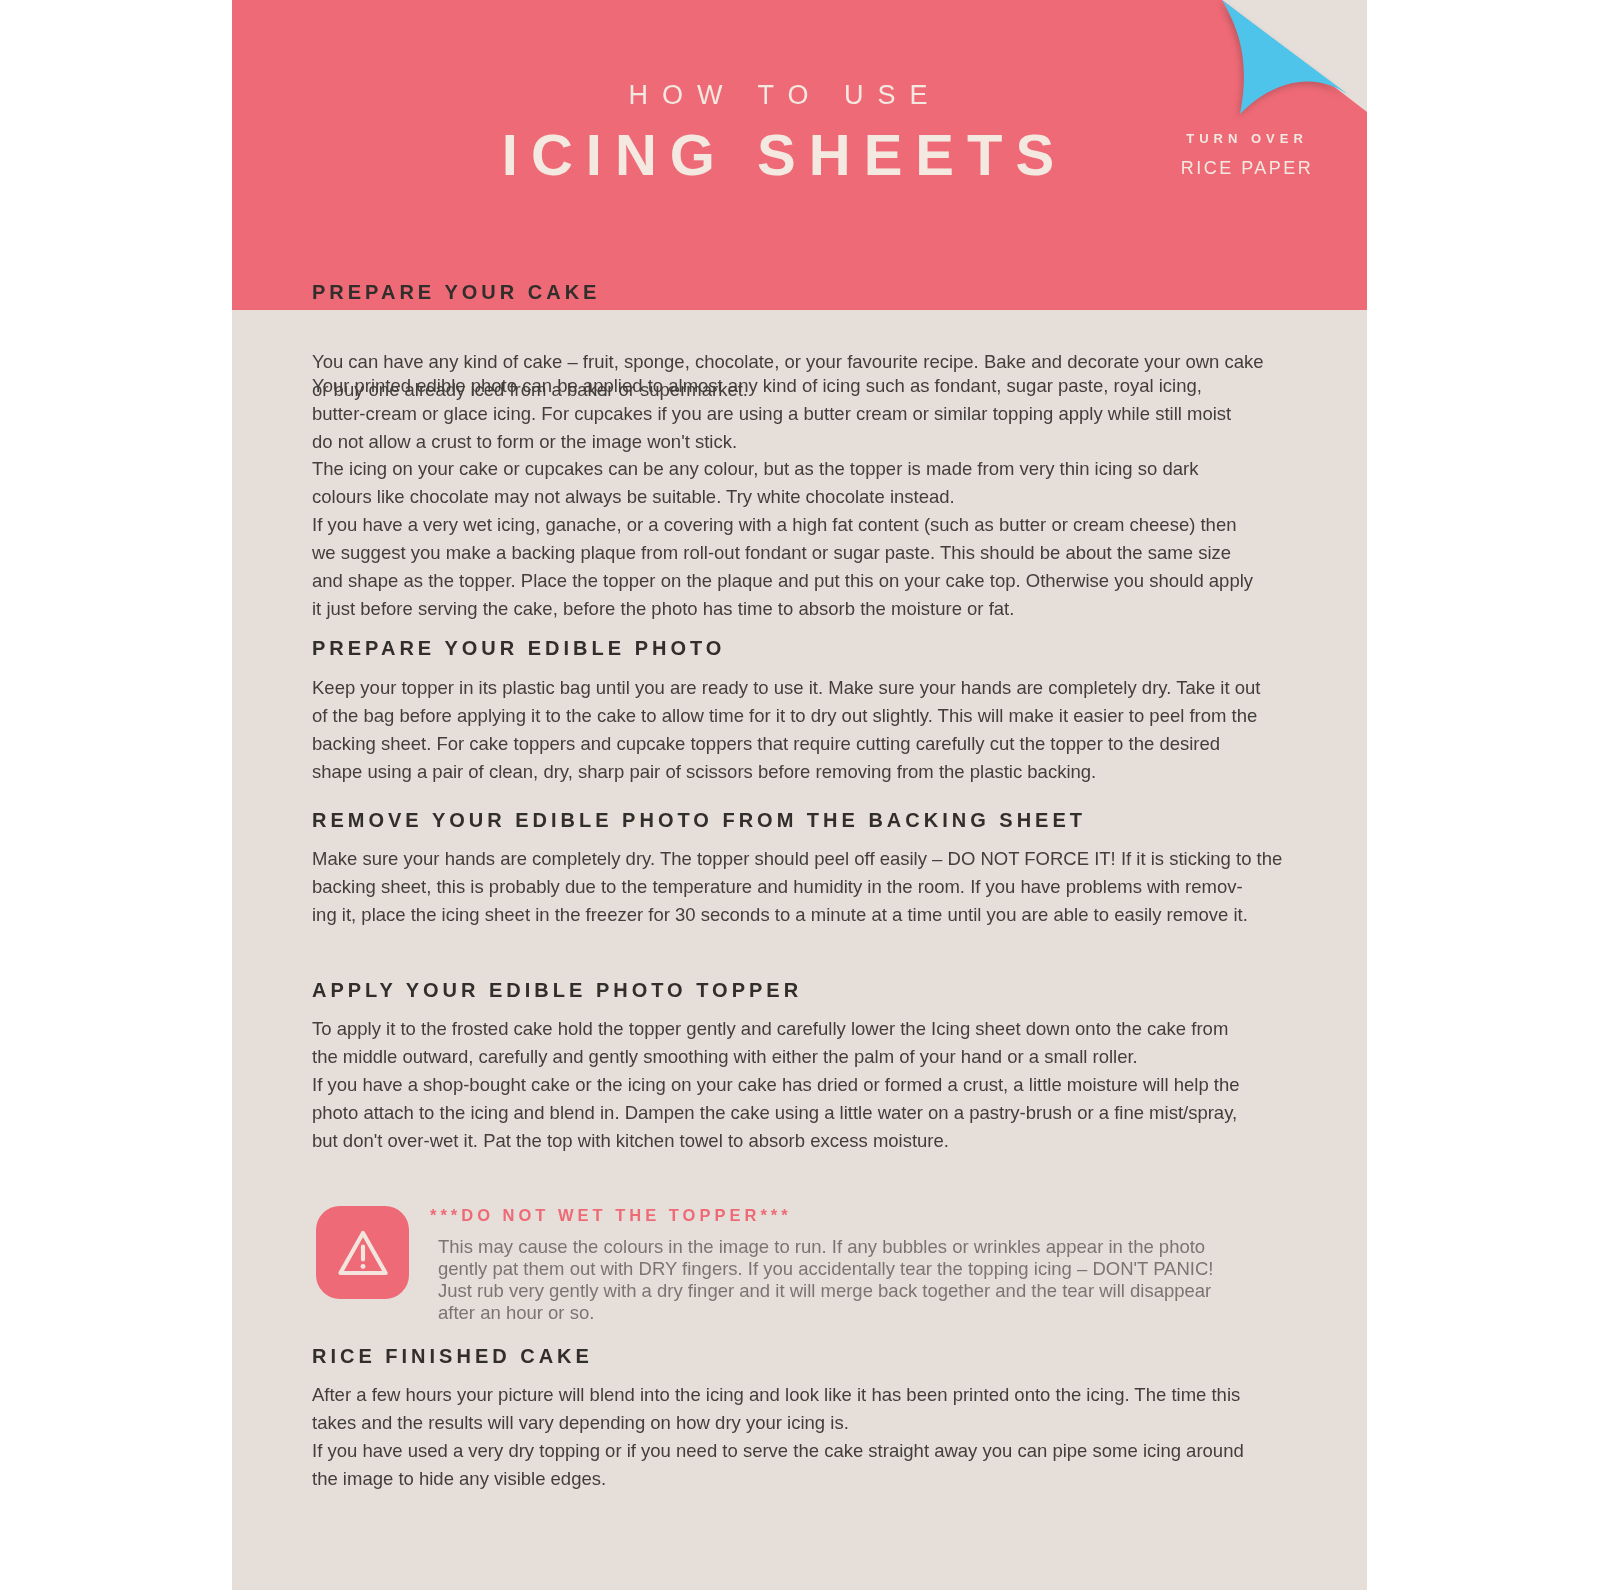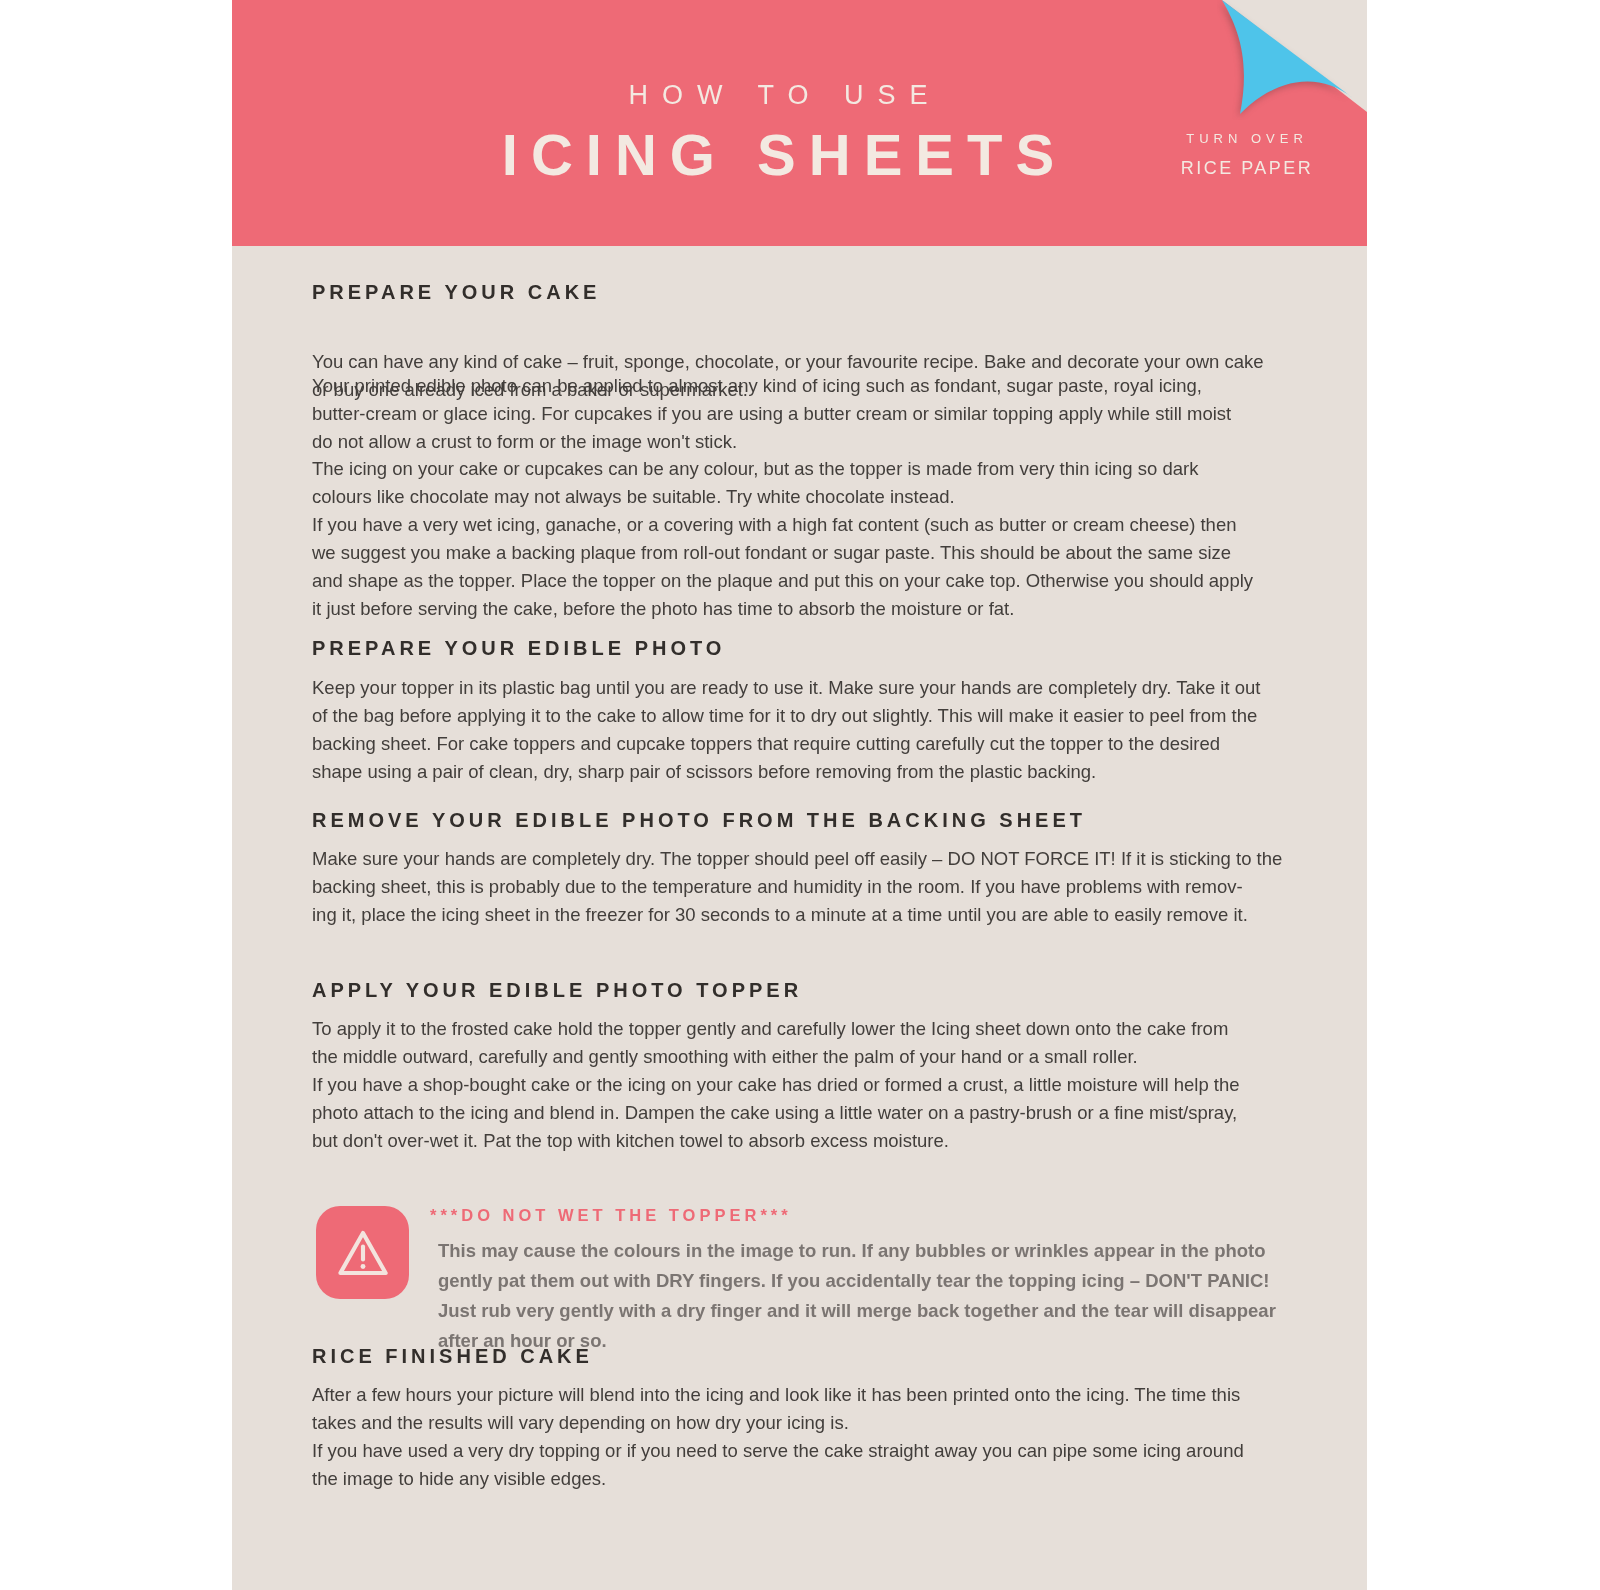--- a/index.html
+++ b/index.html
@@ -14,37 +14,37 @@
   }
   *{margin:0;padding:0;box-sizing:border-box;}
   html,body{width:1600px;height:1590px;}
   body{background:var(--bg);font-family:"Liberation Sans",sans-serif;position:relative;overflow:hidden;}
 
   .canvas{position:absolute;left:0;top:0;width:1600px;height:1590px;}
 
   .paper{position:absolute;left:232px;top:0;width:1135px;height:1590px;background:var(--paper);overflow:hidden;}
 
   
-  .header{position:absolute;left:0;top:0;width:1135px;height:246px;background:var(--pink);padding-left:24px;}
+  .header{position:absolute;left:0;top:0;width:1135px;height:310px;background:var(--pink);padding-left:24px;}
   .header-titles{position:absolute;left:0;top:0;width:1092px;text-align:center;color:var(--cream);}
   .eyebrow{margin-top:80px;font-size:27px;font-weight:500;letter-spacing:14px;text-indent:14px;}
   .main-title{margin-top:10px;font-size:58px;font-weight:700;letter-spacing:13px;text-indent:13px;}
   .corner-note{position:absolute;left:940px;top:131px;width:150px;text-align:center;color:var(--cream);}
-  .corner-note .line1{font-size:13px;letter-spacing:5px;font-weight:400;}
+  .corner-note .line1{font-size:13px;letter-spacing:5px;font-weight:700;}
   .corner-note .line2{font-size:18px;letter-spacing:2.5px;font-weight:400;margin-top:12px;}
   .curl{position:absolute;right:0;top:0;width:150px;height:120px;}
 
   
   .sec-heading{position:absolute;left:80px;font-size:20px;font-weight:700;letter-spacing:4px;color:var(--heading);white-space:pre;}
   .para{position:absolute;left:80px;width:1060px;font-size:18.5px;line-height:28px;color:var(--body);white-space:pre-line;}
 
   
   .warn-icon-box{position:absolute;left:84px;top:1206px;width:93px;height:93px;background:var(--pink);border-radius:24px;display:flex;align-items:center;justify-content:center;}
   .warn-heading{position:absolute;left:198px;top:1206px;font-size:16.5px;font-weight:700;letter-spacing:4px;color:var(--pink);white-space:pre;}
-  .warn-body{position:absolute;left:206px;top:1236px;width:900px;font-size:18.5px;line-height:30px;color:var(--warn-text);white-space:pre-line;font-weight:bold;}
+  .warn-body{position:absolute;left:206px;top:1236px;width:900px;font-size:18.5px;line-height:22px;color:var(--warn-text);white-space:pre-line;}
 </style>
 </head>
 <body>
 
 <div class="canvas">
   <div class="paper">
 
     <div class="header">
       <div class="header-titles">
         <div class="eyebrow">HOW TO USE</div>

